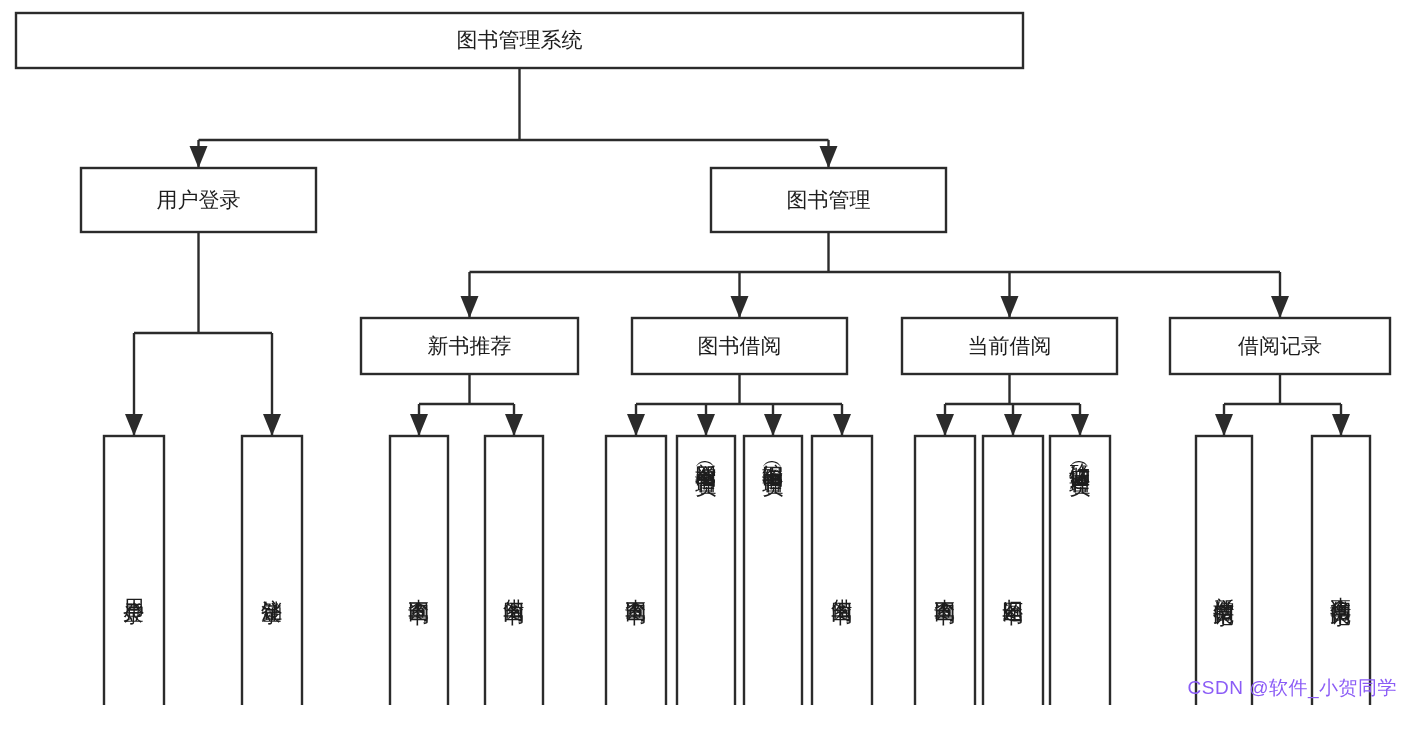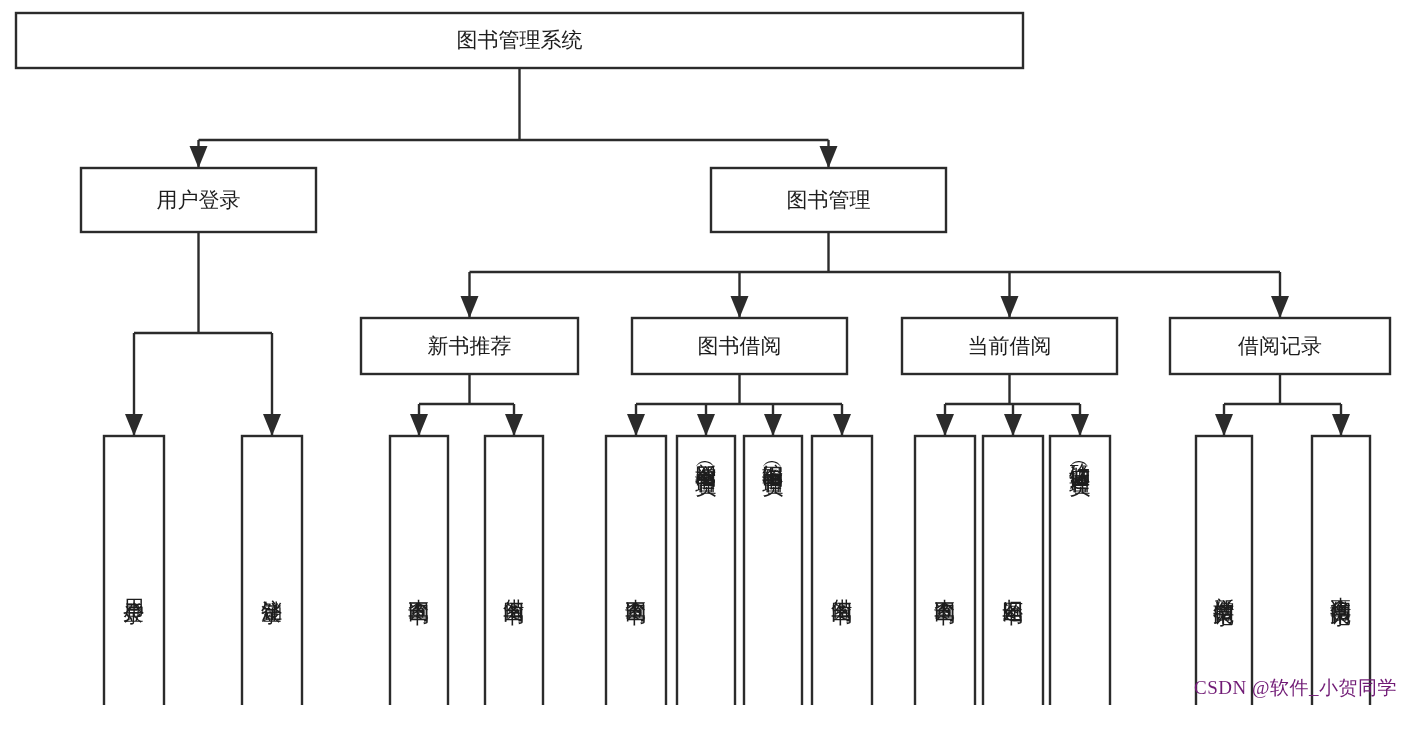--- a/index.html
+++ b/index.html
@@ -57,23 +57,23 @@
     line-height: 1.12;
     color: #1d1d1d;
     letter-spacing: 2px;
     text-align: left;
     pointer-events: none;
   }
   .watermark {
     position: absolute;
     right: 8px;
     bottom: 4px;
-    font-family: Liberation Serif, serif;
+    font-family: Liberation Sans, sans-serif;
     font-size: 19px;
-    color: #701a75;
+    color: #8b5cf6;
     white-space: nowrap;
     letter-spacing: 0.5px;
   }
 </style>
 </head>
 <body>
 
 <div id="diagram-root">
 
   <svg id="tree-svg" viewBox="0 0 1405 747">

